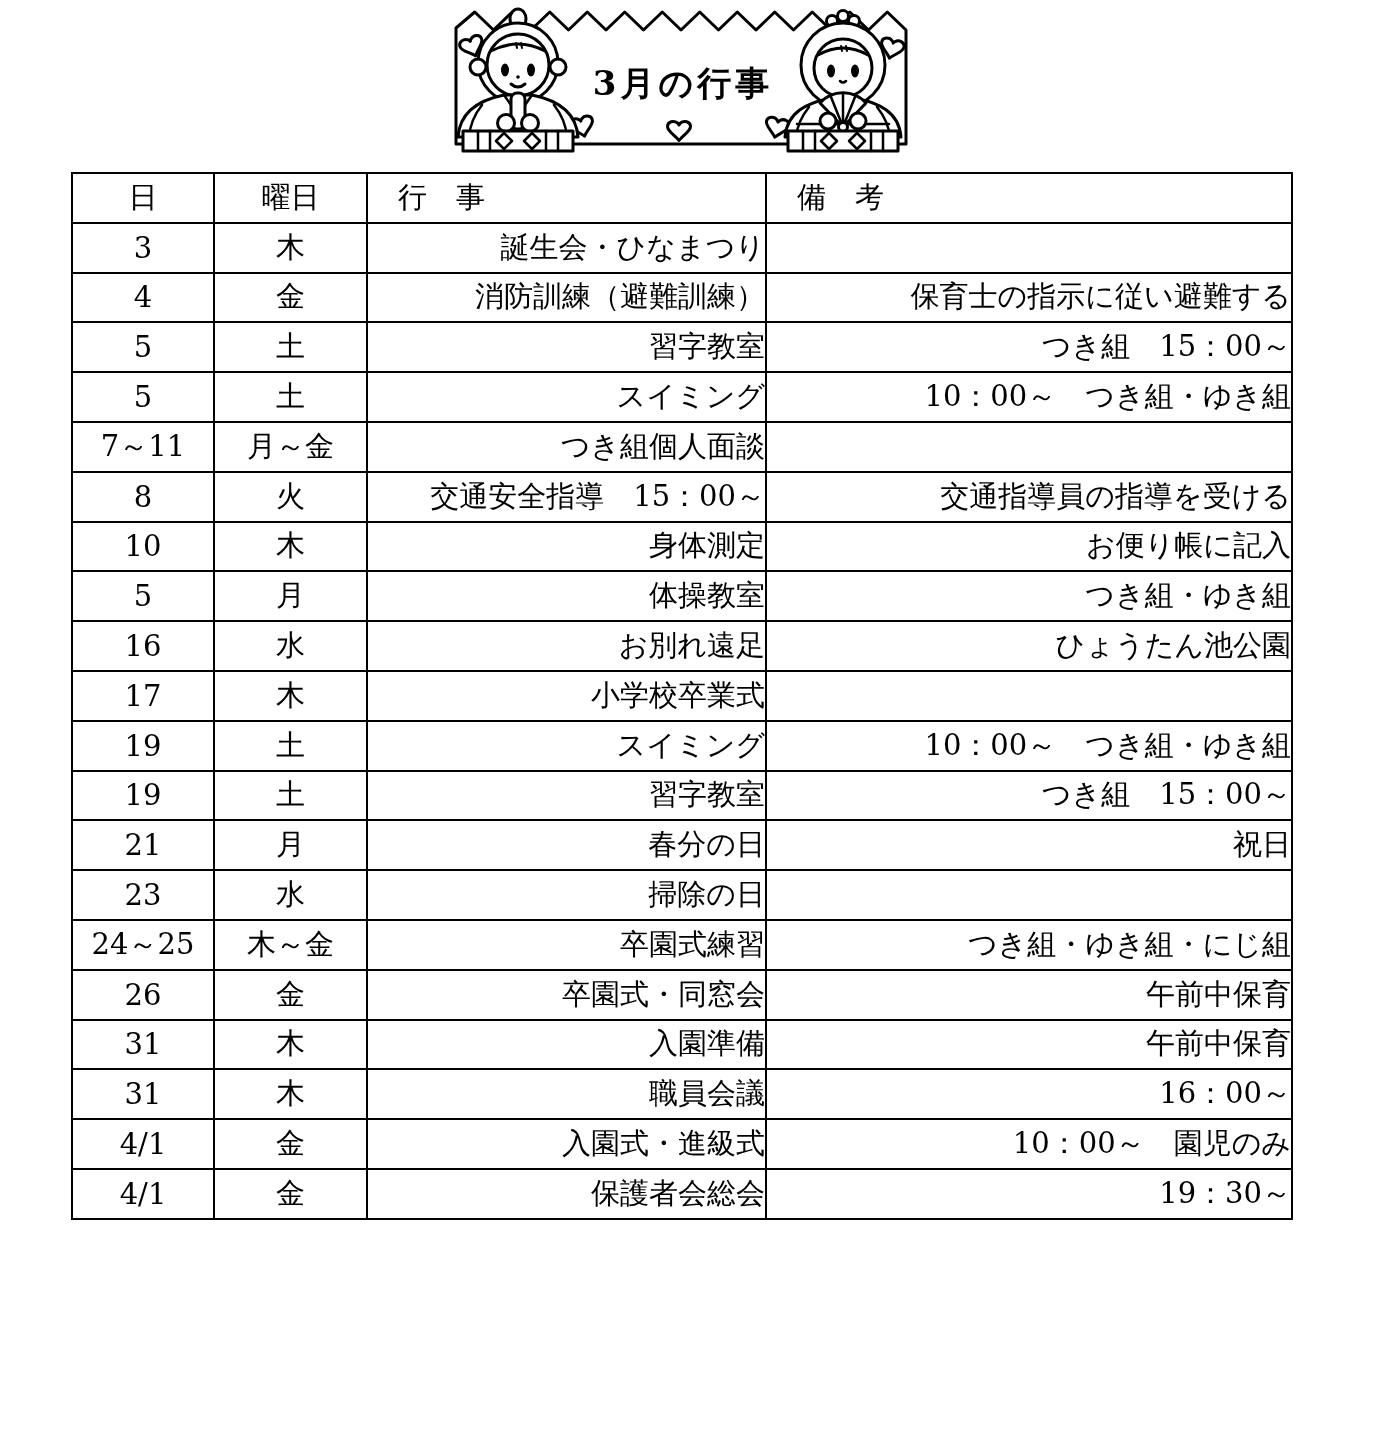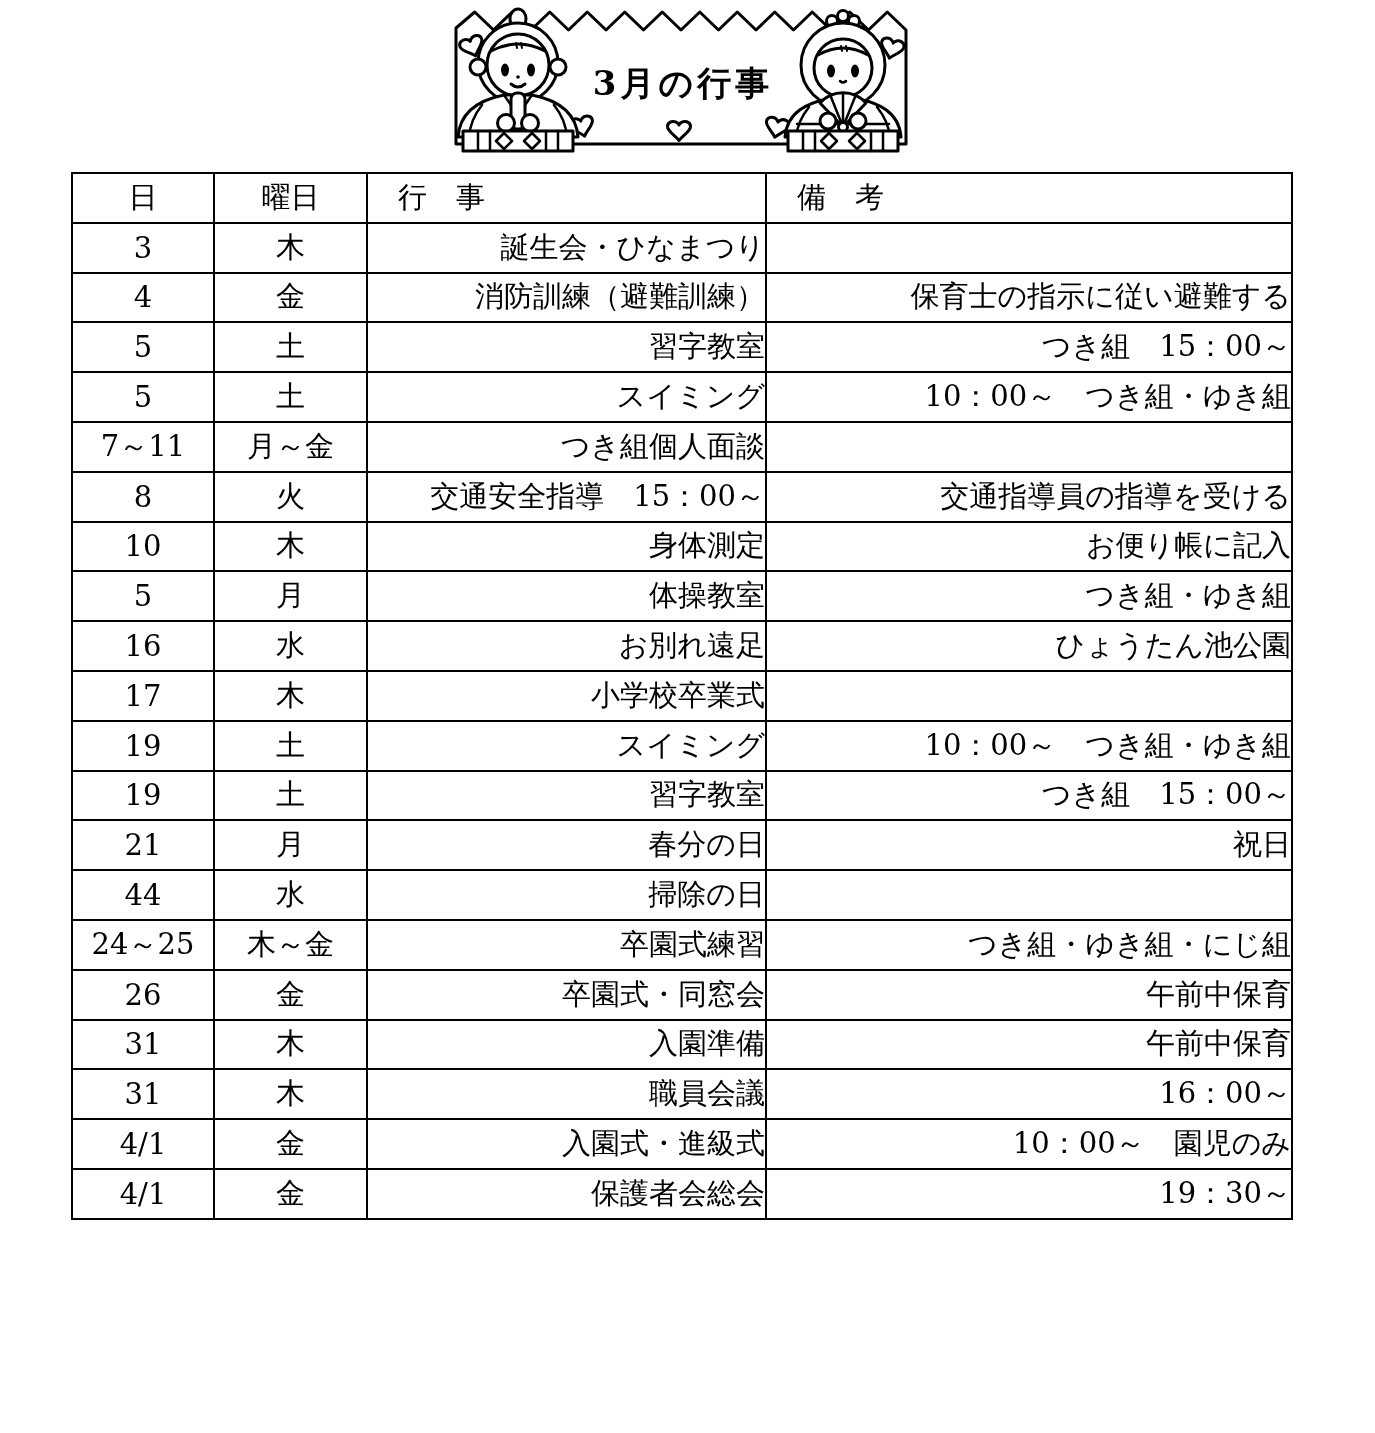--- a/index.html
+++ b/index.html
@@ -213,21 +213,21 @@
   </tr>
 
   <tr>
     <td class="c-day">21</td>
     <td class="c-wd">月</td>
     <td class="c-ev">春分の日</td>
     <td class="c-note">祝日</td>
   </tr>
 
   <tr>
-    <td class="c-day">44</td>
+    <td class="c-day">23</td>
     <td class="c-wd">水</td>
     <td class="c-ev">掃除の日</td>
     <td class="c-note"></td>
   </tr>
 
   <tr>
     <td class="c-day">24～25</td>
     <td class="c-wd">木～金</td>
     <td class="c-ev">卒園式練習</td>
     <td class="c-note">つき組・ゆき組・にじ組</td>

